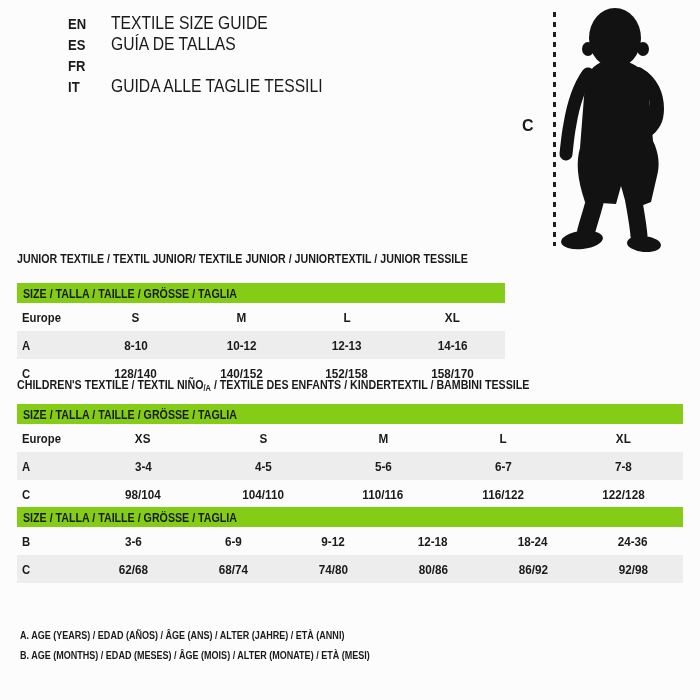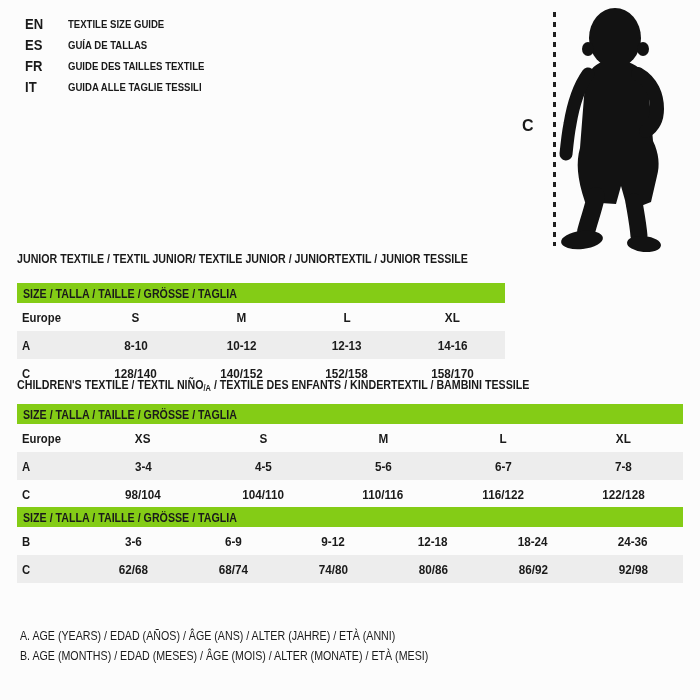--- a/index.html
+++ b/index.html
@@ -2,23 +2,23 @@
 <html><head>
 <meta charset="utf-8">
 <style>
   html,body{margin:0;padding:0;background:#ffffff;}
   .page{
     position:relative;width:700px;height:700px;background:#fcfcfc;
     color:#1a1a1a;font-family:"Liberation Sans",sans-serif;overflow:hidden;
   }
   
   .lang-block{position:absolute;left:25px;top:13px;}
-  .lang-row{display:flex;height:21px;align-items:center;}
+  .lang-row{display:flex;height:21px;align-items:center;margin-left:43px;}
   .lang-code{width:43px;font-weight:bold;font-size:15px;}
-  .lang-title{font-weight:bold;font-size:11px;}
+  .lang-title{font-weight:normal;font-size:18px;}
   
   .cond{display:inline-block;transform:scaleX(0.87);transform-origin:0 50%;white-space:nowrap;}
   .cond82{display:inline-block;transform:scaleX(0.82);transform-origin:0 50%;white-space:nowrap;}
   .condc{display:inline-block;transform:scaleX(0.9);transform-origin:50% 50%;white-space:nowrap;}
   
   .dash-line{position:absolute;left:553px;top:12px;width:3px;height:234px;
     background:repeating-linear-gradient(to bottom,#1f1f1f 0 5px,rgba(0,0,0,0) 5px 10px);}
   .measure-label{position:absolute;left:522px;top:117px;font-weight:bold;font-size:16px;}
   .silhouette{position:absolute;left:558px;top:6px;}
   .silhouette path,.silhouette ellipse{fill:#121212;}
@@ -35,39 +35,38 @@
   .sec-2 .tbl{margin-top:10px;}
   .sec-3 .tbl{margin-top:18px;}
   .hdr{height:20px;background:#84cc16;display:flex;align-items:center;
        padding-left:6px;box-sizing:border-box;font-weight:bold;font-size:13px;}
   .trow{display:flex;height:28px;align-items:center;font-weight:bold;font-size:13px;}
   .trow.shaded{background:#ededed;}
   .trow .lbl{width:66px;padding-left:5px;box-sizing:border-box;text-align:left;}
   .trow .cell{flex:1;text-align:center;}
   
   .footnotes{position:absolute;left:20px;top:626px;}
-  .fn{font-weight:normal;font-size:13px;line-height:19.5px;height:19.5px;}
+  .fn{font-weight:bold;font-size:11px;line-height:19.5px;height:19.5px;}
 </style>
 </head>
 <body>
 
 <div class="page">
 
   <div class="lang-block">
       <div class="lang-row">
         <span class="lang-code"><span class="cond">EN</span></span>
         <span class="lang-title"><span class="cond">TEXTILE SIZE GUIDE</span></span>
       </div>
       <div class="lang-row">
         <span class="lang-code"><span class="cond">ES</span></span>
         <span class="lang-title"><span class="cond">GUÍA DE TALLAS</span></span>
       </div>
       <div class="lang-row">
         <span class="lang-code"><span class="cond">FR</span></span>
-        <span class="lang-title"><span class="cond">GUIDE DES TAILLES TEXTILE</span></span>
       </div>
       <div class="lang-row">
         <span class="lang-code"><span class="cond">IT</span></span>
         <span class="lang-title"><span class="cond">GUIDA ALLE TAGLIE TESSILI</span></span>
       </div>
     </div>
 
   <div class="dash-line"></div>
   <div class="measure-label">C</div>
   <svg class="silhouette" width="134" height="246" viewBox="0 0 134 246">

